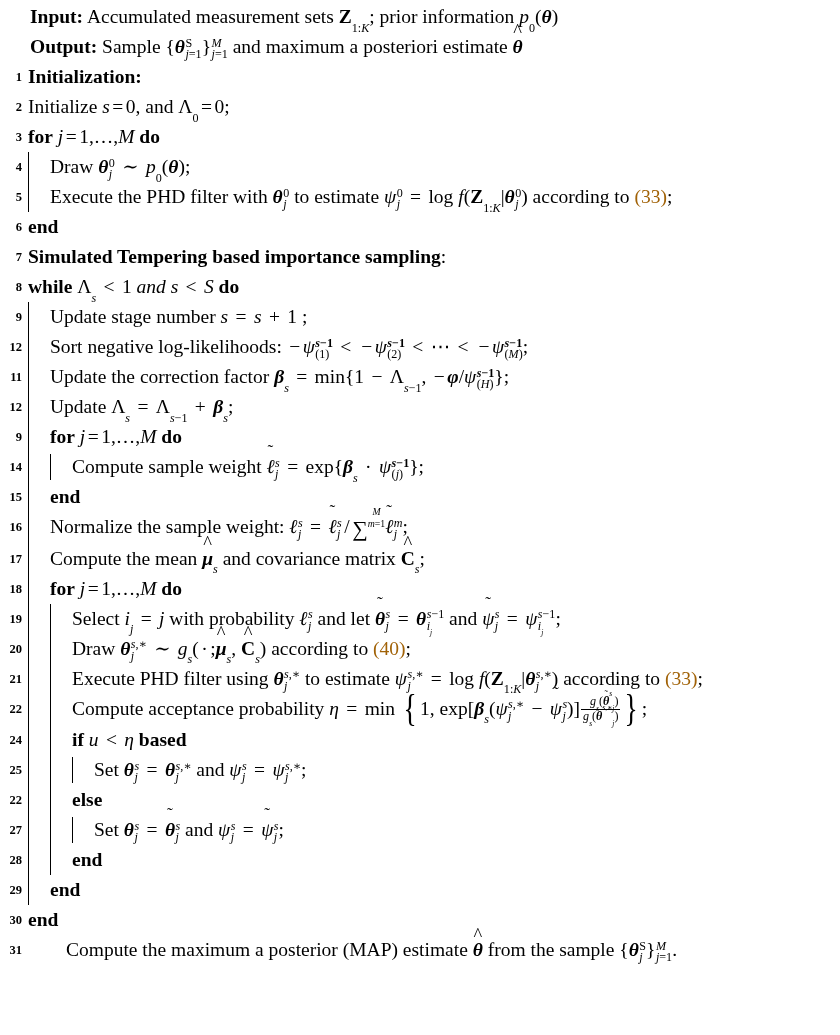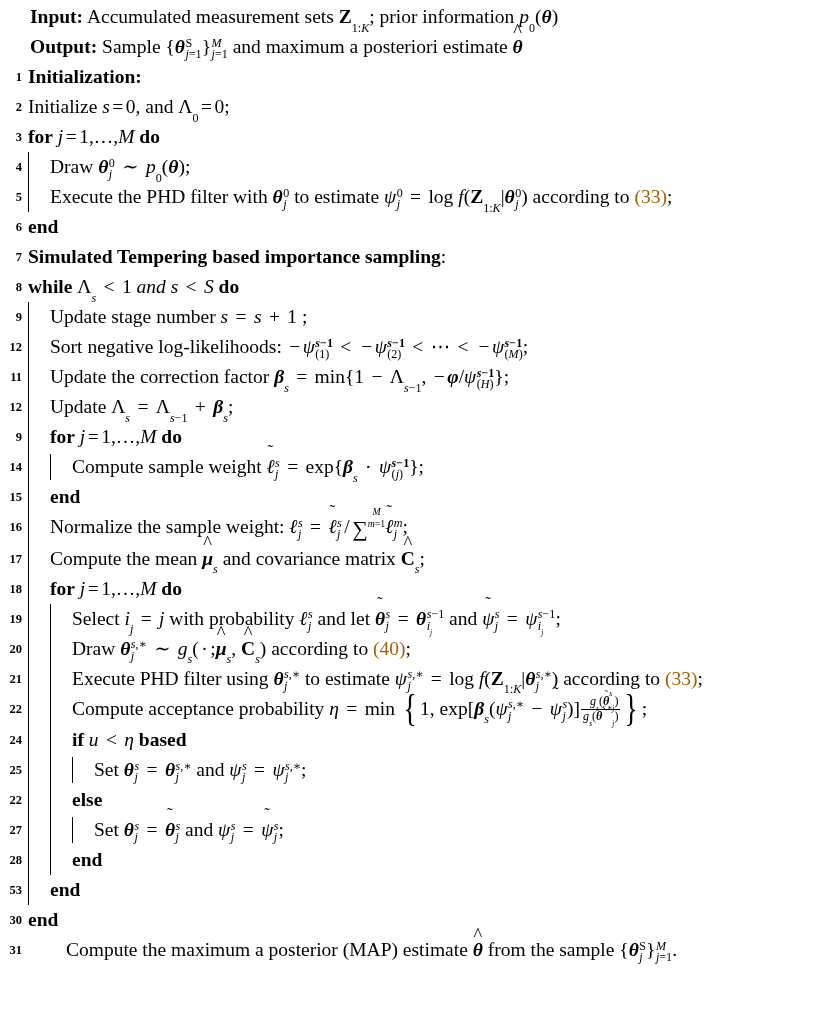--- a/index.html
+++ b/index.html
@@ -356,21 +356,21 @@
   </div>
 
   <div class="row">
     <span class="lineno">28</span>
     <span class="ind rule"></span>
     <span class="ind rule"></span>
     <span class="body"><b>end</b></span>
   </div>
 
   <div class="row">
-    <span class="lineno">53</span>
+    <span class="lineno">29</span>
     <span class="ind rule"></span>
     <span class="body"><b>end</b></span>
   </div>
 
   <div class="row">
     <span class="lineno">30</span>
     <span class="body"><b>end</b></span>
   </div>
 
   <div class="row last-row">

